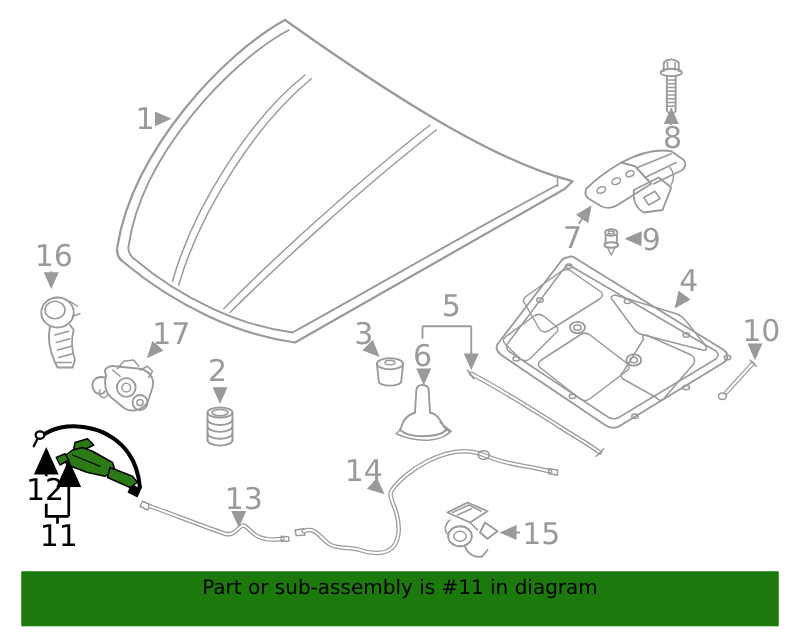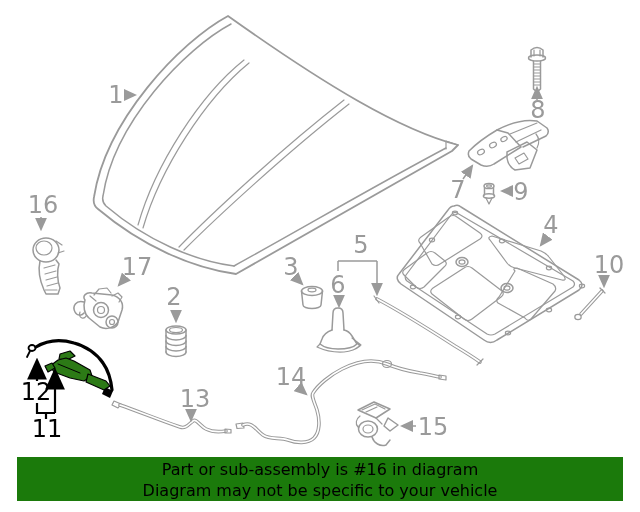--- a/index.html
+++ b/index.html
@@ -240,17 +240,16 @@
       <text class="callout-dark" x="36" y="400">12</text>
       <text class="callout" x="195" y="407">13</text>
       <text class="callout" x="291" y="385">14</text>
       <text class="callout" x="433" y="435">15</text>
       <text class="callout" x="43" y="213">16</text>
       <text class="callout" x="137" y="275">17</text>
     </g>
   </svg>
 
   <div class="banner">
-    <div>Part or sub-assembly is #16 in diagram</div>
-    <div>Diagram may not be specific to your vehicle</div>
+    <div>Part or sub-assembly is #11 in diagram</div>
   </div>
 
 </div>
 
 </body></html>

